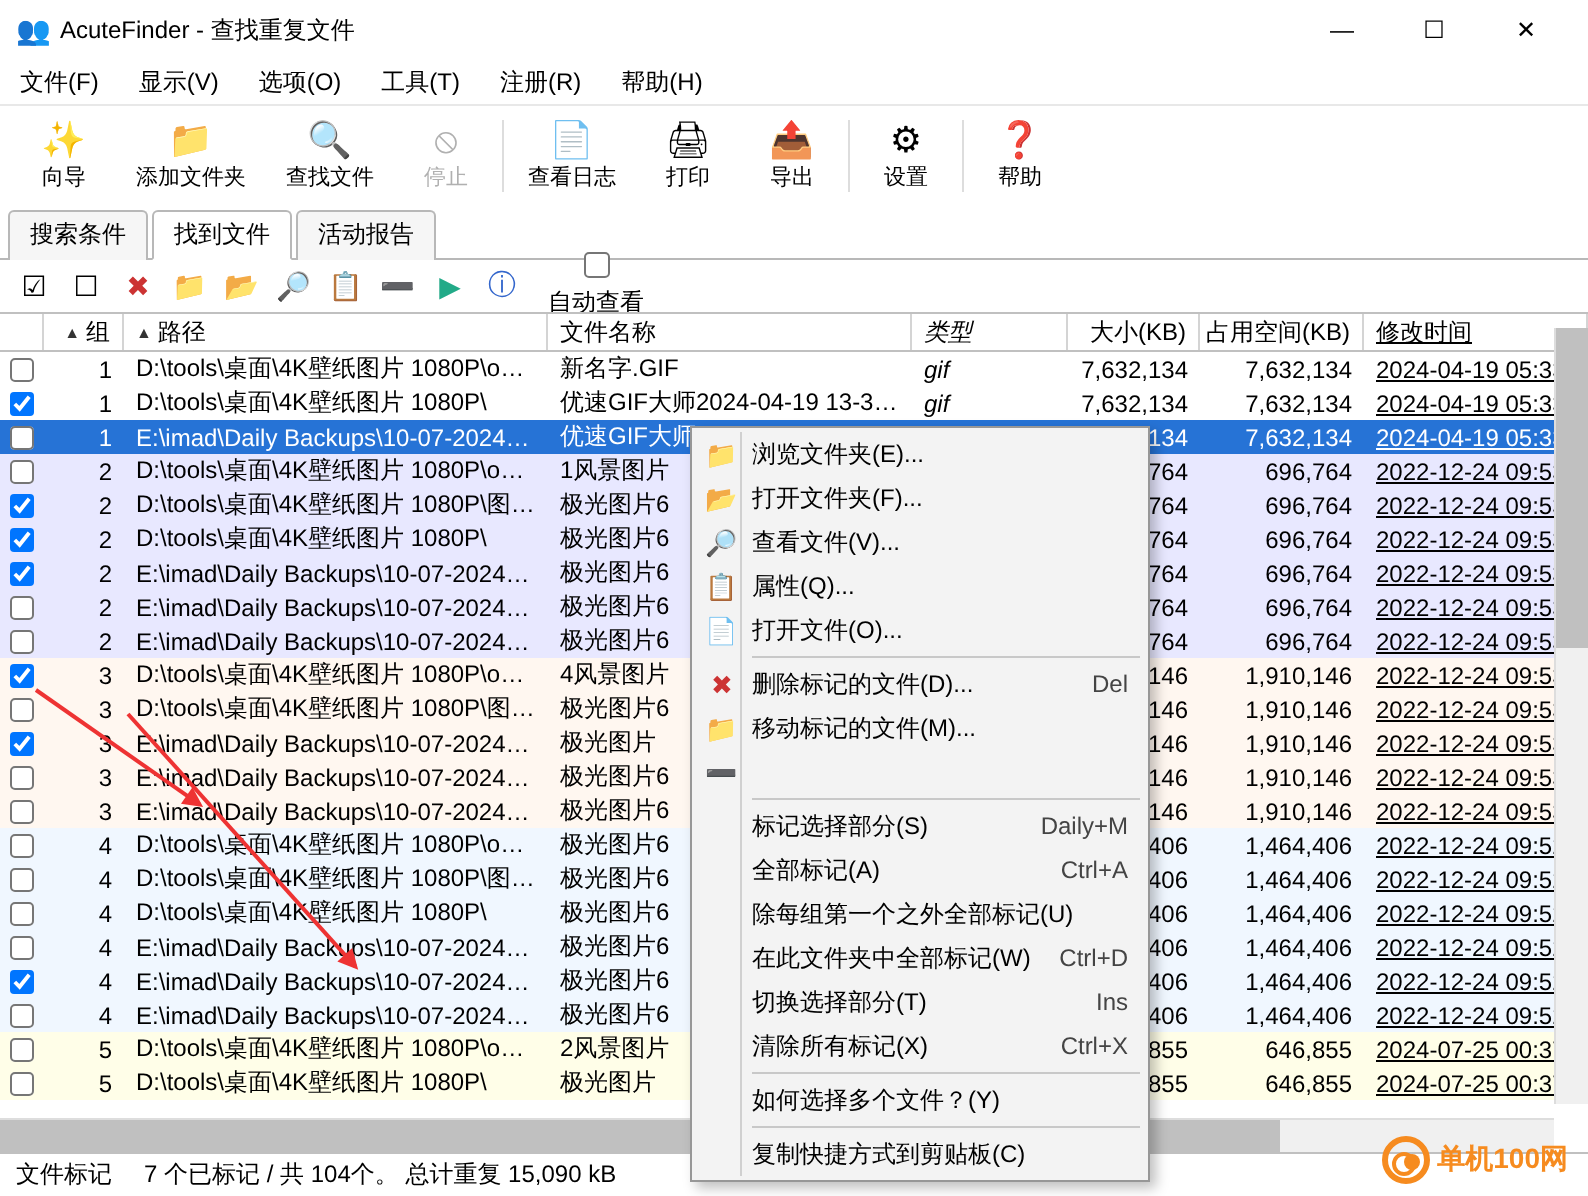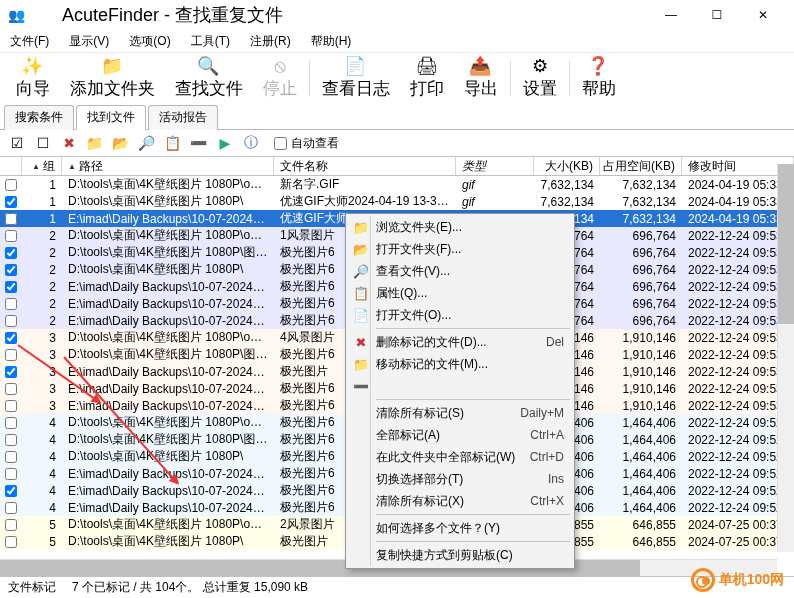--- a/index.html
+++ b/index.html
@@ -1,47 +1,47 @@
 <!DOCTYPE html>
 <html><head>
 <meta charset="utf-8">
 <style>
 * { margin: 0; padding: 0; box-sizing: border-box; }
 body { font-family: "Microsoft YaHei", "Segoe UI", Tahoma, sans-serif; font-size: 12px; background: #fff; overflow: hidden; width: 794px; height: 598px; position: relative; }
 .titlebar { height: 30px; display: flex; align-items: center; padding: 0 8px; background: #fff; }
 .titlebar .icon { width: 16px; height: 16px; margin-right: 6px; color: #2b5fc4; font-size: 14px; }
-.titlebar .title { flex: 1; font-size: 18px; margin-left: 32px; }
+.titlebar .title { flex: 1; font-size: 12px; }
 .winbtns { display: flex; }
 .winbtn { width: 46px; height: 30px; display: flex; align-items: center; justify-content: center; font-size: 12px; }
 .menubar { height: 22px; display: flex; align-items: center; padding: 0 6px; gap: 12px; border-bottom: 0; }
 .menubar span { padding: 2px 4px; }
 .toolbar { height: 50px; display: flex; align-items: center; padding: 4px 6px; background: #fff; gap: 0; border-top: 1px solid #e8e8e8; }
 .tbtn { display: flex; flex-direction: column; align-items: center; justify-content: center; padding: 2px 10px; min-width: 52px; }
 .tbtn .ico { font-size: 18px; height: 22px; display: flex; align-items: center; }
-.tbtn .lbl { font-size: 17px; }
+.tbtn .lbl { font-size: 11px; }
 .tsep { width: 1px; height: 36px; background: #ddd; margin: 0 2px; }
 .disabled { color: #b0b0b0; }
 .tabs { display: flex; border-bottom: 1px solid #b8b8b8; padding-left: 4px; margin-top: 2px; }
 .tab { padding: 3px 10px; border: 1px solid #b8b8b8; border-bottom: none; margin-right: 2px; background: #f6f6f6; border-radius: 3px 3px 0 0; position: relative; top: 1px; }
 .tab.active { background: #fff; border-bottom: 1px solid #fff; }
 .minitb { height: 26px; display: flex; align-items: center; padding: 2px 6px; gap: 4px; }
 .mini { width: 22px; height: 22px; display: flex; align-items: center; justify-content: center; font-size: 14px; }
-.autocheck { display: flex; align-items: center; gap: 4px; margin-left: 8px; }
+.autocheck { display: flex; align-items: center; gap: 4px; margin-left: 8px; flex-direction: column; }
 .grid { position: relative; }
 .gridhdr { display: flex; background: #fff; border-top: 1px solid #c0c0c0; border-bottom: 1px solid #c0c0c0; height: 20px; }
 .gh { border-right: 1px solid #d4d4d4; padding: 2px 6px; overflow: hidden; white-space: nowrap; display: flex; align-items: center; position: relative; }
 .gh .sort { font-size: 8px; margin-right: 3px; color: #333; }
 .c-chk { width: 22px; }
 .c-grp { width: 40px; justify-content: flex-end; }
 .c-path { width: 212px; }
 .c-name { width: 182px; }
 .c-type { width: 78px; font-style: italic; }
 .c-size { width: 66px; justify-content: flex-end; }
 .c-disk { width: 82px; justify-content: flex-end; }
-.c-date { flex: 1; }
+.c-date { flex: 1; text-decoration: underline; }
 .gridbody { height: 390px; overflow: hidden; }
 .row { display: flex; height: 17px; font-size: 12px; align-items: center; }
 .row > div { padding: 0 6px; overflow: hidden; white-space: nowrap; text-overflow: ellipsis; }
 .row .c-chk { padding: 0 3px; display: flex; align-items: center; justify-content: center; }
 .row input[type=checkbox] { width: 12px; height: 12px; }
 .g1 { background: #ffffff; }
 .g2 { background: #e8e8ff; }
 .g3 { background: #fff7f0; }
 .g4 { background: #f0f7ff; }
 .g5 { background: #fffee8; }
@@ -482,26 +482,29 @@
     </div>
   <div class="ctxitem">
       <span class="cico">📁</span>
       <span>移动标记的文件(M)...</span>
     </div>
   <div class="ctxitem">
       <span class="cico">➖</span>
     </div>
   <div class="ctxsep"></div>
   <div class="ctxitem">
-      <span>清除所有标记(S)</span>
+      <span>标记选择部分(S)</span>
       <span class="short">Daily+M</span>
     </div>
   <div class="ctxitem">
       <span>全部标记(A)</span>
       <span class="short">Ctrl+A</span>
+    </div>
+  <div class="ctxitem">
+      <span>除每组第一个之外全部标记(U)</span>
     </div>
   <div class="ctxitem">
       <span>在此文件夹中全部标记(W)</span>
       <span class="short">Ctrl+D</span>
     </div>
   <div class="ctxitem">
       <span>切换选择部分(T)</span>
       <span class="short">Ins</span>
     </div>
   <div class="ctxitem">

